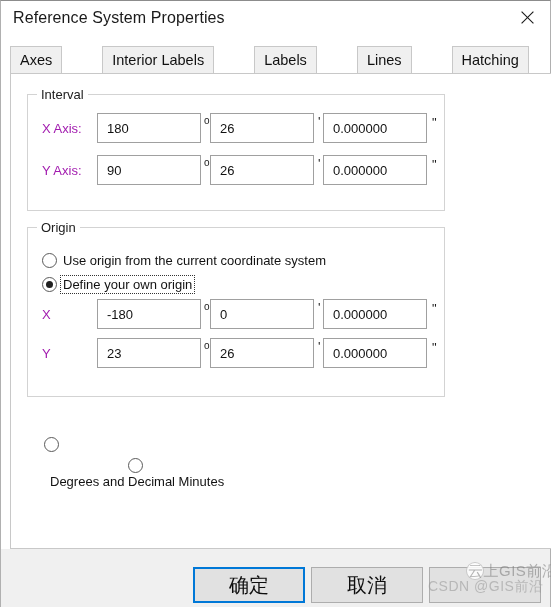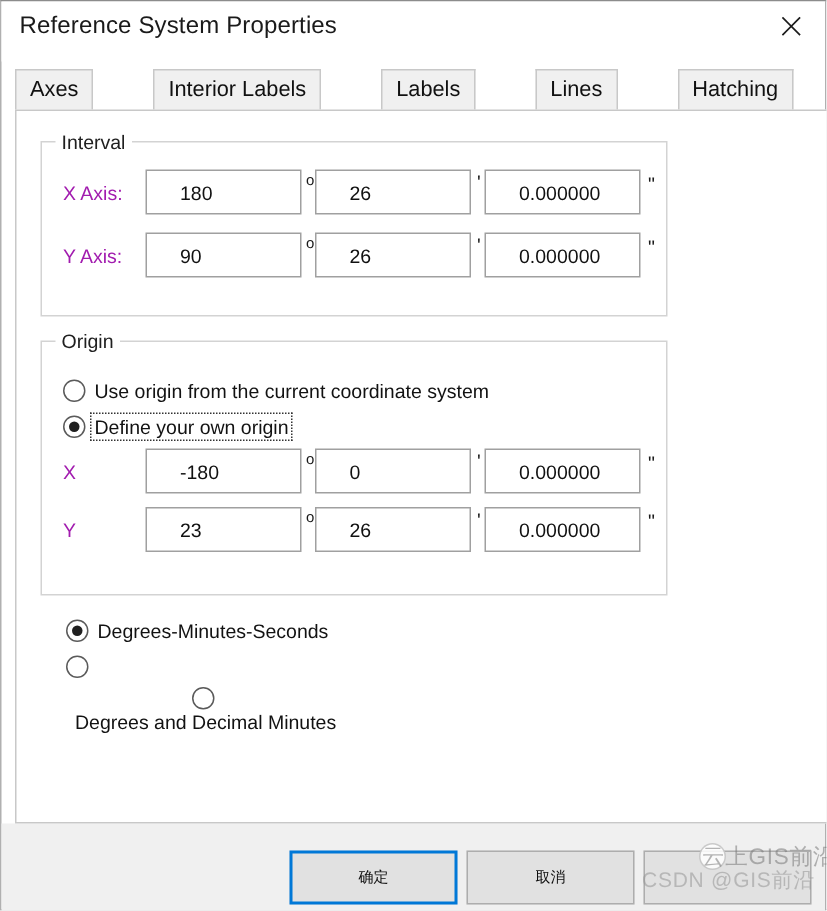--- a/index.html
+++ b/index.html
@@ -149,21 +149,21 @@
     white-space: nowrap;
   }
   .txtbox {
     box-sizing: border-box;
     height: 30px;
     border: 1px solid #a0a0a0;
     background: #ffffff;
     font-family: "Liberation Sans", "DejaVu Sans", sans-serif;
     font-size: 13px;
     color: #111111;
-    padding: 0 22px;
+    padding: 0 9px;
     outline: none;
     position: absolute;
   }
   .unit {
     position: absolute;
     font-size: 11px;
     color: #1a1a1a;
     user-select: none;
   }
   .unit.deg {
@@ -226,21 +226,21 @@
     height: 58px;
     background: #f0f0f0;
   }
   .dlgbtn {
     position: absolute;
     box-sizing: border-box;
     height: 36px;
     background: #e1e1e1;
     border: 1px solid #adadad;
     font-family: "Liberation Sans", "DejaVu Sans", sans-serif;
-    font-size: 10px;
+    font-size: 20px;
     color: #0e0e0e;
     display: flex;
     align-items: center;
     justify-content: center;
     cursor: default;
     white-space: nowrap;
   }
   .dlgbtn.default {
     border: 2px solid #0078d7;
   }
@@ -364,24 +364,20 @@
         <div class="row-label" style="left:14px; top:8px;">Y</div>
         <input class="txtbox" style="left: 69px; width: 104px;" value="23">
         <div class="unit deg" style="left:176px; top:3px;">o</div>
         <input class="txtbox" style="left: 182px; width: 104px;" value="26">
         <div class="unit min" style="left:290px; top:2px;">'</div>
         <input class="txtbox" style="left: 295px; width: 104px;" value="0.000000">
         <div class="unit sec" style="left:404px; top:3px;">"</div>
       </div>
     </div>
 
-    <div class="radio-row" style="left:33px; top:336px;">
-      <span class="radio checked"></span>
-      <span class="radio-label">Degrees-Minutes-Seconds</span>
-    </div>
     <div class="radio-row" style="left:33px; top:360px;">
       <span class="radio"></span>
     </div>
     <div class="radio-row" style="left:33px; top:384px;flex-direction:column;">
       <span class="radio"></span>
       <span class="radio-label">Degrees and Decimal Minutes</span>
     </div>
 
   </div>
 

